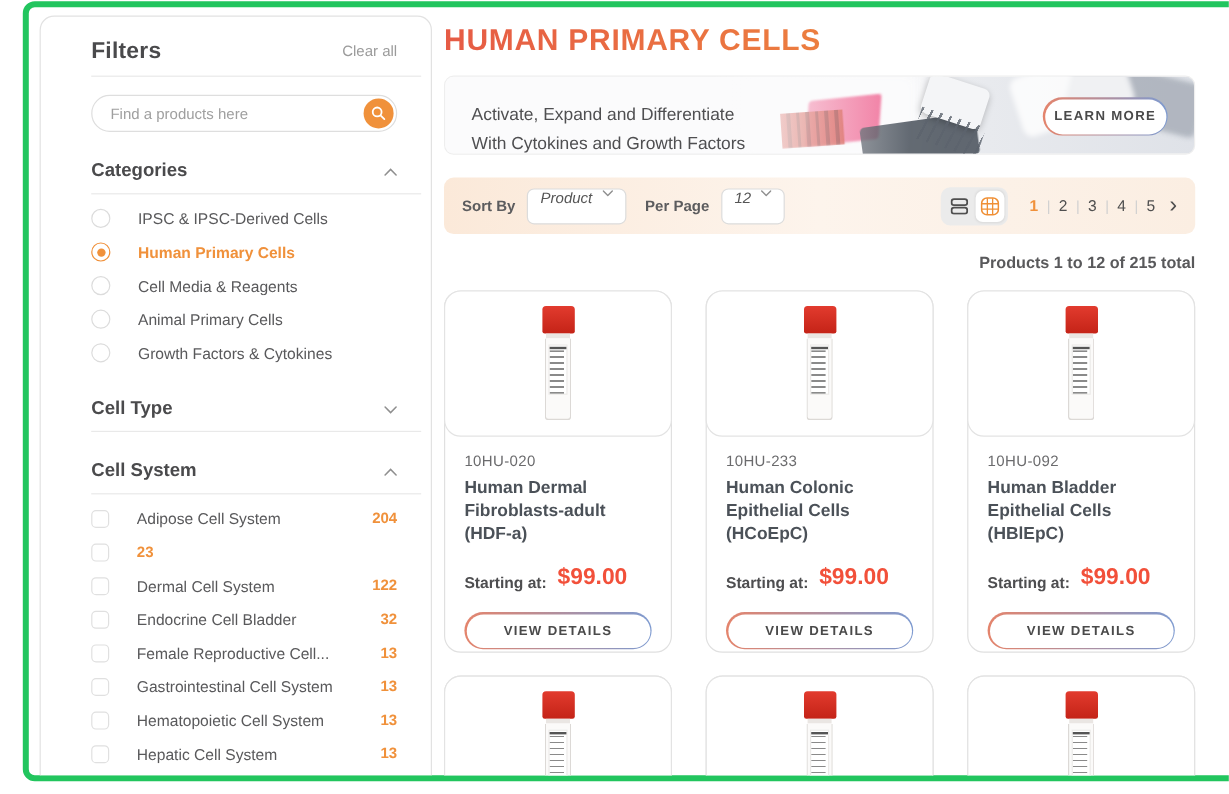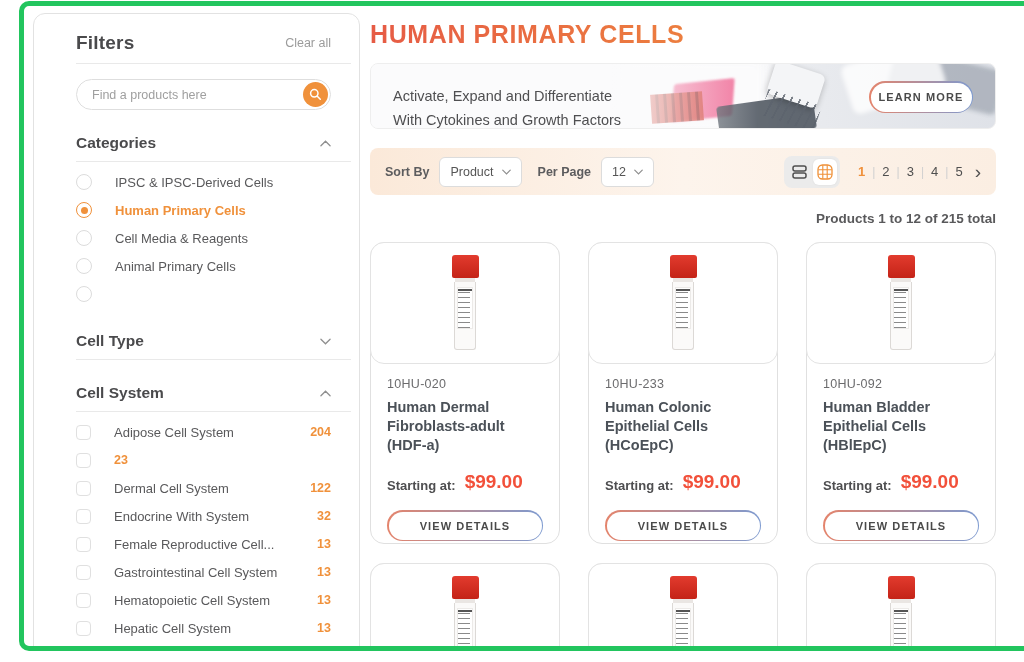--- a/index.html
+++ b/index.html
@@ -89,23 +89,23 @@
   .pill { padding:1.5px; background:linear-gradient(90deg,var(--cta1),var(--cta2));
     border-radius:17px; border:none; cursor:pointer; }
   .pill > span { display:flex; align-items:center; justify-content:center; height:100%;
     background:#fff; border-radius:16px; font-size:11px; letter-spacing:1.1px;
     color:#4a4a4a; font-weight:600; font-family:"Liberation Sans", sans-serif; }
   .learn-more { position:absolute; z-index:3; right:22px; top:17px; width:104px; height:32px; }
 
   .toolbar { margin-top:19px; height:47px; border-radius:8px; display:flex; align-items:center;
     padding:0 15px; background:linear-gradient(90deg,#fbe9d9, #fdf4ec 50%, #fbeee2); }
   .tb-label { font-size:12.5px; font-weight:700; color:#5c5c5e; }
-  .select { display:flex; align-items:center; gap:8px; background:#fff;
+  .select { display:flex; gap:8px; background:#fff;
     border:1px solid #dcdcdc; border-radius:6px; height:30px; padding:0 10px;
-    font-size:12.5px; color:#555; margin-left:10px; cursor:pointer; }
+    font-size:12.5px; color:#555; margin-left:10px; cursor:pointer;font-style:italic; }
   .select .chev { width:9px; height:6px; }
   .tb-spacer { flex:1; }
   .view-toggle { display:flex; background:#ebebeb; border-radius:8px; padding:3px; gap:2px; }
   .vt-btn { width:24px; height:26px; display:flex; align-items:center; justify-content:center;
     border:none; background:transparent; border-radius:6px; cursor:pointer; }
   .vt-btn.active { background:#fff; box-shadow:0 0 2px rgba(0,0,0,.08); }
   .pagination { display:flex; align-items:center; margin-left:16px; }
   .pg-num { font-size:13px; color:#4f4f4f; cursor:pointer; padding:0 2px; }
   .pg-num.active { color:var(--accent); font-weight:600; }
   .pg-sep { color:#d0d0d0; margin:0 5px; font-size:12px; }
@@ -182,20 +182,21 @@
         <li class="fitem">
     <span class="radio"></span>
     <span class="f-label">Cell Media &amp; Reagents</span>
   </li>
         <li class="fitem">
     <span class="radio"></span>
     <span class="f-label">Animal Primary Cells</span>
   </li>
         <li class="fitem">
     <span class="radio"></span>
+    <span class="f-label">Growth Factors &amp; Cytokines</span>
   </li>
       </ul>
 
     <div class="sec-head">
       <div class="sec-title">Cell Type</div>
       <svg class="chev collapsed" viewBox="0 0 12 7">
         <polyline points="1,6 6,1 11,6" fill="none" stroke="#8f8f8f" stroke-width="1.4" stroke-linecap="round"></polyline>
       </svg>
     </div>
     <div class="divider"></div>
@@ -217,21 +218,21 @@
     <span class="checkbox"></span>
     <span class="f-count">23</span>
   </li>
         <li class="fitem">
     <span class="checkbox"></span>
     <span class="f-label">Dermal Cell System</span>
     <span class="f-count">122</span>
   </li>
         <li class="fitem">
     <span class="checkbox"></span>
-    <span class="f-label">Endocrine With System</span>
+    <span class="f-label">Endocrine Cell Bladder</span>
     <span class="f-count">32</span>
   </li>
         <li class="fitem">
     <span class="checkbox"></span>
     <span class="f-label">Female Reproductive Cell...</span>
     <span class="f-count">13</span>
   </li>
         <li class="fitem">
     <span class="checkbox"></span>
     <span class="f-label">Gastrointestinal Cell System</span>

